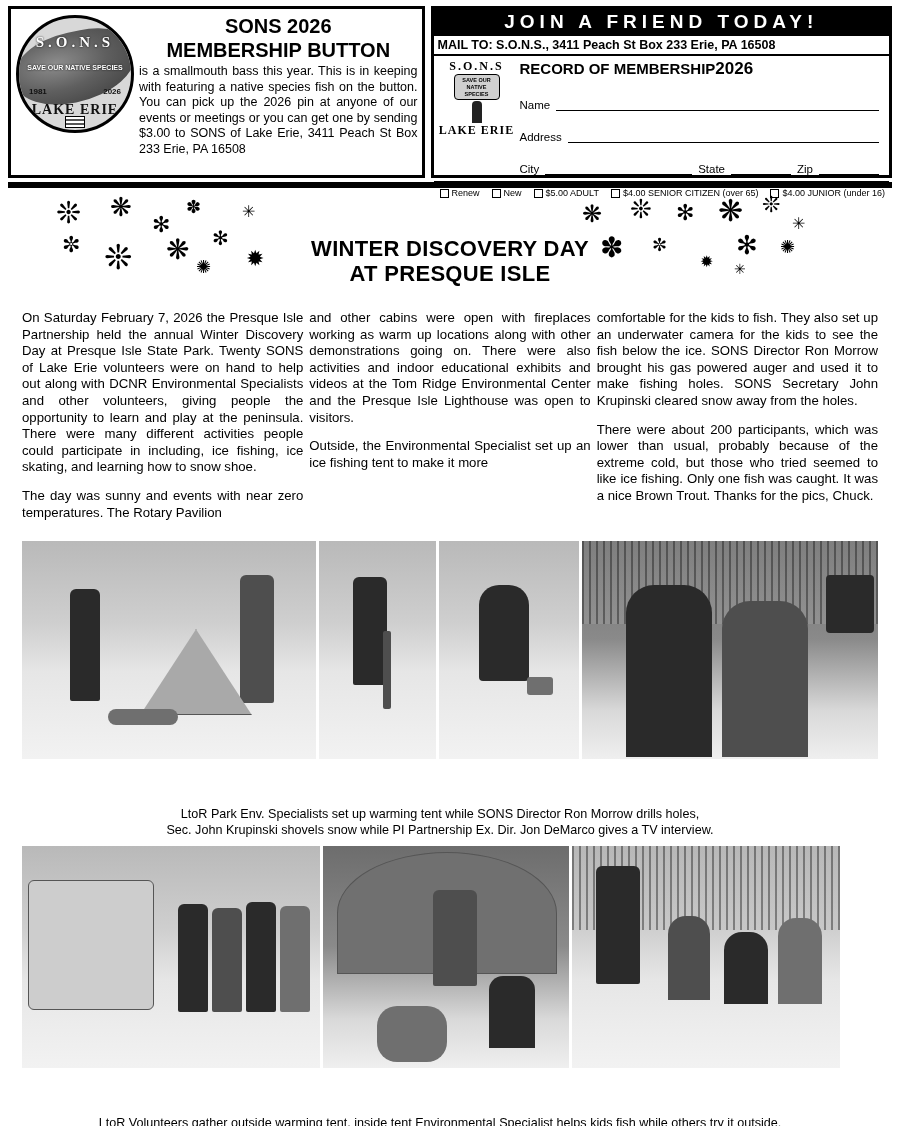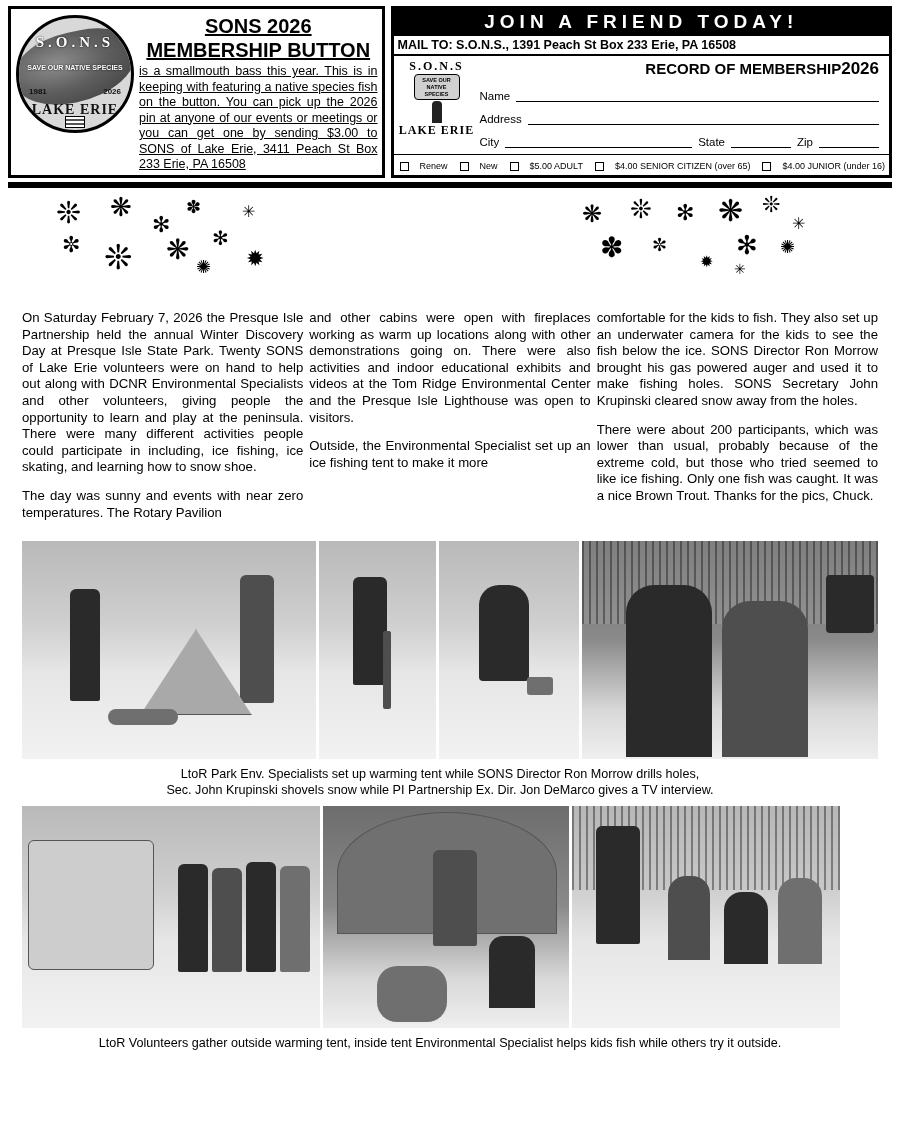--- a/index.html
+++ b/index.html
@@ -105,21 +105,20 @@
     position: absolute;
     bottom: 2px; left: 50%;
     transform: translateX(-50%);
     width: 18px; height: 10px;
     background: repeating-linear-gradient(180deg,#fff 0 2px,#555 2px 4px);
     border: 1px solid #000;
   }
   .button-text {
     flex: 1;
     padding-left: 4px;
-    text-decoration: underline;
   }
   .bt-title {
     text-align: center;
     font-size: 20px;
     font-weight: bold;
     line-height: 22px;
     margin-top: 2px;
   }
   .bt-body {
     font-size: 12.5px;
@@ -180,49 +179,49 @@
     margin: 1px auto 0 auto;
     border-radius: 4px 4px 0 0;
   }
   .mini-logo .ml-lake {
     font-size: 12px; font-weight: bold; letter-spacing: 1px;
     font-family: "Liberation Serif", serif;
   }
   .record-fields { flex: 1; padding-left: 4px; }
   .rec-head {
     display: flex;
-    justify-content: flex-end;
+    justify-content: flex-start;
     align-items: baseline;
     font-weight: bold;
   }
   .rec-title { font-size: 15px; }
   .rec-year { font-size: 17px; padding-right: 6px;}
   .fld-row {
     display: flex;
     align-items: flex-end;
     font-size: 11.5px;
-    margin-top: 11px;
+    margin-top: 20px;
   }
   .fld-label { white-space: nowrap; }
   .fld-line {
     flex: 1;
     border-bottom: 1px solid #000;
     height: 11px;
     margin: 0 6px;
   }
   .checks {
     display: flex;
     gap: 12px;
     font-size: 9px;
     padding: 6px 4px 3px 6px;
     border-top: 1px solid #000;
     margin-top: 4px;
     align-items: center;
   }
-  .chk { display: flex; align-items: center; gap: 11px; white-space: nowrap;}
+  .chk { display: flex; align-items: center; gap: 3px; white-space: nowrap;}
   .chk .box {
     width: 7px; height: 7px;
     border: 1px solid #000;
     display: inline-block;
   }
 
   .rule {
     height: 6px;
     background: #000;
     margin: 4px 8px 0 8px;
@@ -295,20 +294,21 @@
   .tent {
     position: absolute;
     background: #a9a9a9;
     border: 1px solid #555;
   }
   .caption {
     text-align: center;
     font-size: 12.6px;
     line-height: 16px;
     padding: 7px 40px 0 20px;
+    margin-top: 40px;
   }
 </style>
 </head>
 <body>
 
 <div class="page">
 
   <div class="top-banner">
 
     <div class="button-box">
@@ -325,21 +325,21 @@
       </div>
       <div class="button-text">
         <div class="bt-title">SONS 2026</div>
         <div class="bt-title">MEMBERSHIP BUTTON</div>
         <div class="bt-body">is a smallmouth bass this year. This is in keeping with featuring a native species fish on the button. You can pick up the 2026 pin at anyone of our events or meetings or you can get one by sending $3.00 to SONS of Lake Erie, 3411 Peach St Box 233 Erie, PA 16508</div>
       </div>
     </div>
 
     <div class="member-box">
       <div class="join-bar">JOIN A FRIEND TODAY!</div>
-      <div class="mail-to">MAIL TO: S.O.N.S., 1391 Peach St Box 233 Erie, PA 16508</div>
+      <div class="mail-to">MAIL TO: S.O.N.S., 3411 Peach St Box 233 Erie, PA 16508</div>
       <div class="record-wrap">
         <div class="mini-logo">
           <div class="ml-s">S.O.N.S</div>
           <div class="ml-badge">SAVE OUR NATIVE SPECIES</div>
           <div class="ml-fig"></div>
           <div class="ml-lake">LAKE ERIE</div>
         </div>
         <div class="record-fields">
           <div class="rec-head">
             <div class="rec-title">RECORD OF MEMBERSHIP</div>
@@ -413,20 +413,24 @@
     <span class="snow" style="left:600px; top:42px;  font-size:28px;">✽</span>
     <span class="snow" style="left:652px; top:44px;  font-size:18px;">✼</span>
     <span class="snow" style="left:718px; top:4px;   font-size:30px;">❋</span>
     <span class="snow" style="left:762px; top:2px;   font-size:22px;">❊</span>
     <span class="snow" style="left:792px; top:24px;  font-size:16px;">✳</span>
     <span class="snow" style="left:736px; top:40px;  font-size:26px;">✻</span>
     <span class="snow" style="left:780px; top:46px;  font-size:18px;">✺</span>
     <span class="snow" style="left:700px; top:62px;  font-size:16px;">✹</span>
     <span class="snow" style="left:734px; top:70px;  font-size:14px;">✳</span>
 
+    <div class="headline">
+      <div>WINTER DISCOVERY DAY</div>
+      <div>AT PRESQUE ISLE</div>
+    </div>
   </div>
 
   <div class="cols">
     <div class="col">
       <p>On Saturday February 7, 2026 the Presque Isle Partnership held the annual Winter Discovery Day at Presque Isle State Park. Twenty SONS of Lake Erie volunteers were on hand to help out along with DCNR Environmental Specialists and other volunteers, giving people the opportunity to learn and play at the peninsula. There were many different activities people could participate in including, ice fishing, ice skating, and learning how to snow shoe.</p>
       <p>The day was sunny and events with near zero temperatures. The Rotary Pavilion</p>
     </div>
     <div class="col">
       <p>and other cabins were open with fireplaces working as warm up locations along with other demonstrations going on. There were also activities and indoor educational exhibits and videos at the Tom Ridge Environmental Center and the Presque Isle Lighthouse was open to visitors.</p>
       <p>Outside, the Environmental Specialist set up an ice fishing tent to make it more</p>

